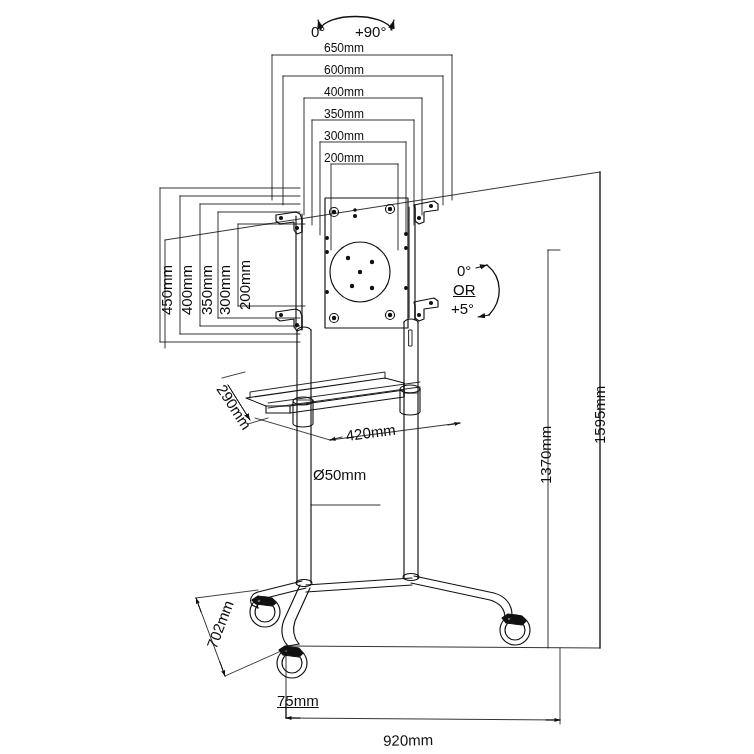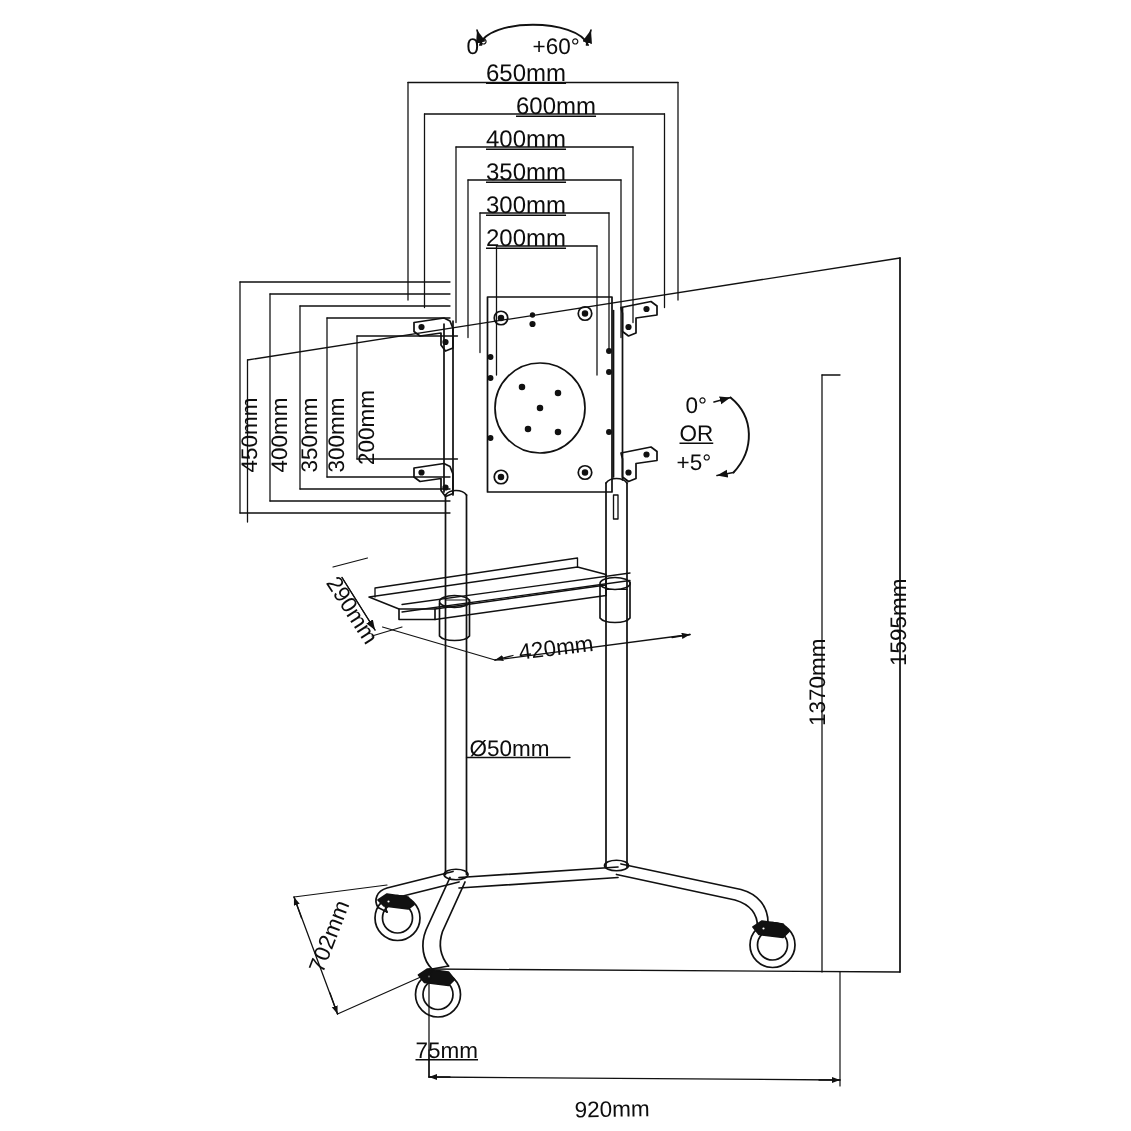--- a/index.html
+++ b/index.html
@@ -12,21 +12,21 @@
   #sheet{position:relative;width:754px;height:754px;background:#fff;}
   #drawing{position:absolute;left:0;top:0;width:754px;height:754px;}
   .dimtext{
     position:absolute;
     font-family:"Liberation Sans","DejaVu Sans",sans-serif;
     color:#0d0d0d;
     white-space:nowrap;
     line-height:1;
     -webkit-font-smoothing:antialiased;
   }
-  .h-dim{font-size:16px;letter-spacing:0px;text-decoration:underline;}
+  .h-dim{font-size:12px;letter-spacing:0px;}
   .v-dim{font-size:15px;transform-origin:0 0;}
   .ang{font-size:15px;}
   .small{font-size:15px;}
 </style>
 </head>
 <body>
 
 <div id="sheet">
 
   <svg id="drawing" viewBox="0 0 754 754" xmlns="http://www.w3.org/2000/svg">
@@ -302,44 +302,44 @@
 
       <g stroke-width="0.85">
         <path d="M165,348 L300,330" opacity="0"></path>
         <path d="M548,250 L600,244" opacity="0"></path>
       </g>
 
     </g>
   </svg>
 
   <div class="dimtext ang" style="left:311px;top:24px;">0°</div>
-  <div class="dimtext ang" style="left:355px;top:24px;">+60°</div>
+  <div class="dimtext ang" style="left:355px;top:24px;">+90°</div>
 
   <div class="dimtext h-dim" style="left:324px;top:42px;">650mm</div>
-  <div class="dimtext h-dim" style="left:344px;top:64px;">600mm</div>
+  <div class="dimtext h-dim" style="left:324px;top:64px;">600mm</div>
   <div class="dimtext h-dim" style="left:324px;top:86px;">400mm</div>
   <div class="dimtext h-dim" style="left:324px;top:108px;">350mm</div>
   <div class="dimtext h-dim" style="left:324px;top:130px;">300mm</div>
   <div class="dimtext h-dim" style="left:324px;top:152px;">200mm</div>
 
   <div class="dimtext v-dim" style="left:159px;top:315px;transform:rotate(-90deg);">450mm</div>
   <div class="dimtext v-dim" style="left:179px;top:315px;transform:rotate(-90deg);">400mm</div>
   <div class="dimtext v-dim" style="left:199px;top:315px;transform:rotate(-90deg);">350mm</div>
   <div class="dimtext v-dim" style="left:217px;top:315px;transform:rotate(-90deg);">300mm</div>
   <div class="dimtext v-dim" style="left:237px;top:310px;transform:rotate(-90deg);">200mm</div>
 
   <div class="dimtext ang" style="left:457px;top:263px;">0°</div>
   <div class="dimtext ang" style="left:453px;top:282px;text-decoration:underline;">OR</div>
   <div class="dimtext ang" style="left:451px;top:301px;">+5°</div>
 
   <div class="dimtext small" style="left:227px;top:382px;transform:rotate(57deg);transform-origin:0 0;">290mm</div>
 
   <div class="dimtext small" style="left:345px;top:428px;transform:rotate(-7deg);transform-origin:0 0;">420mm</div>
 
-  <div class="dimtext small" style="left:313px;top:492px;">Ø50mm</div>
+  <div class="dimtext small" style="left:313px;top:467px;">Ø50mm</div>
 
   <div class="dimtext small" style="left:204px;top:645px;transform:rotate(-69deg);transform-origin:0 0;">702mm</div>
 
   <div class="dimtext small" style="left:277px;top:693px;text-decoration:underline;">75mm</div>
 
   <div class="dimtext small" style="left:383px;top:705px;transform:rotate(-1deg);transform-origin:0 0;margin-top:28px;">920mm</div>
 
   <div class="dimtext small" style="left:538px;top:484px;transform:rotate(-90deg);transform-origin:0 0;">1370mm</div>
   <div class="dimtext small" style="left:592px;top:444px;transform:rotate(-90deg);transform-origin:0 0;">1595mm</div>
 

